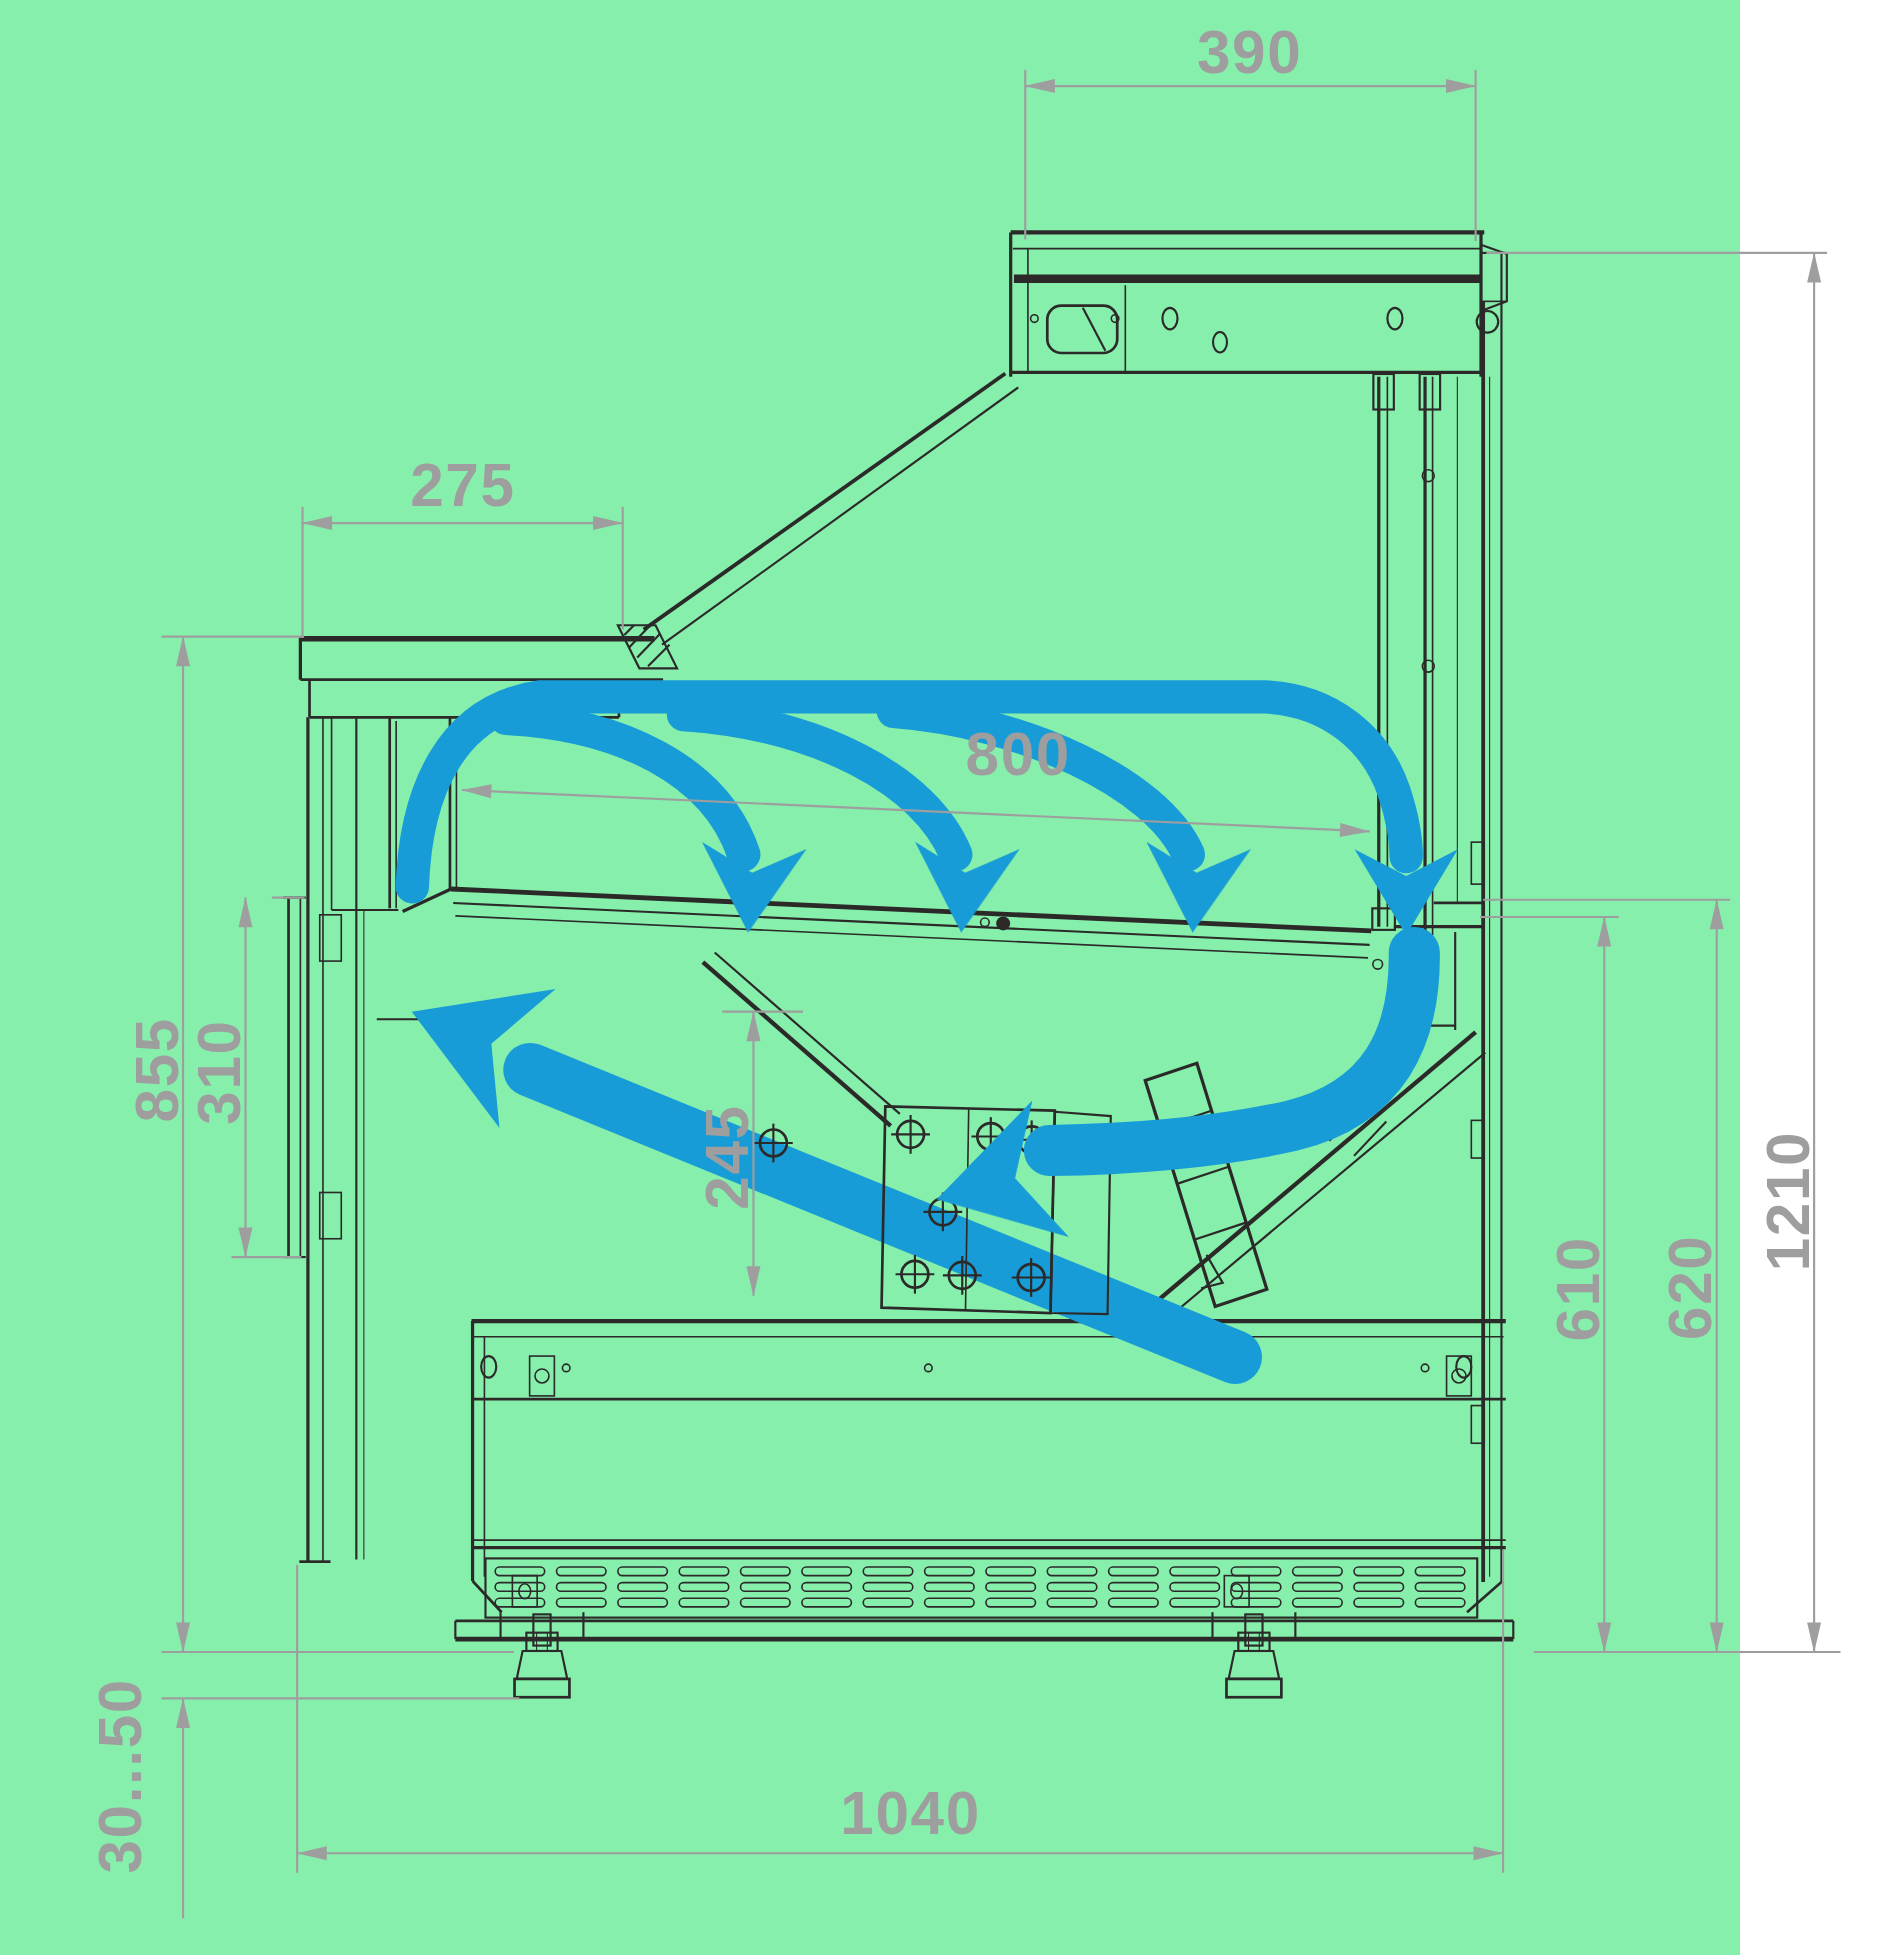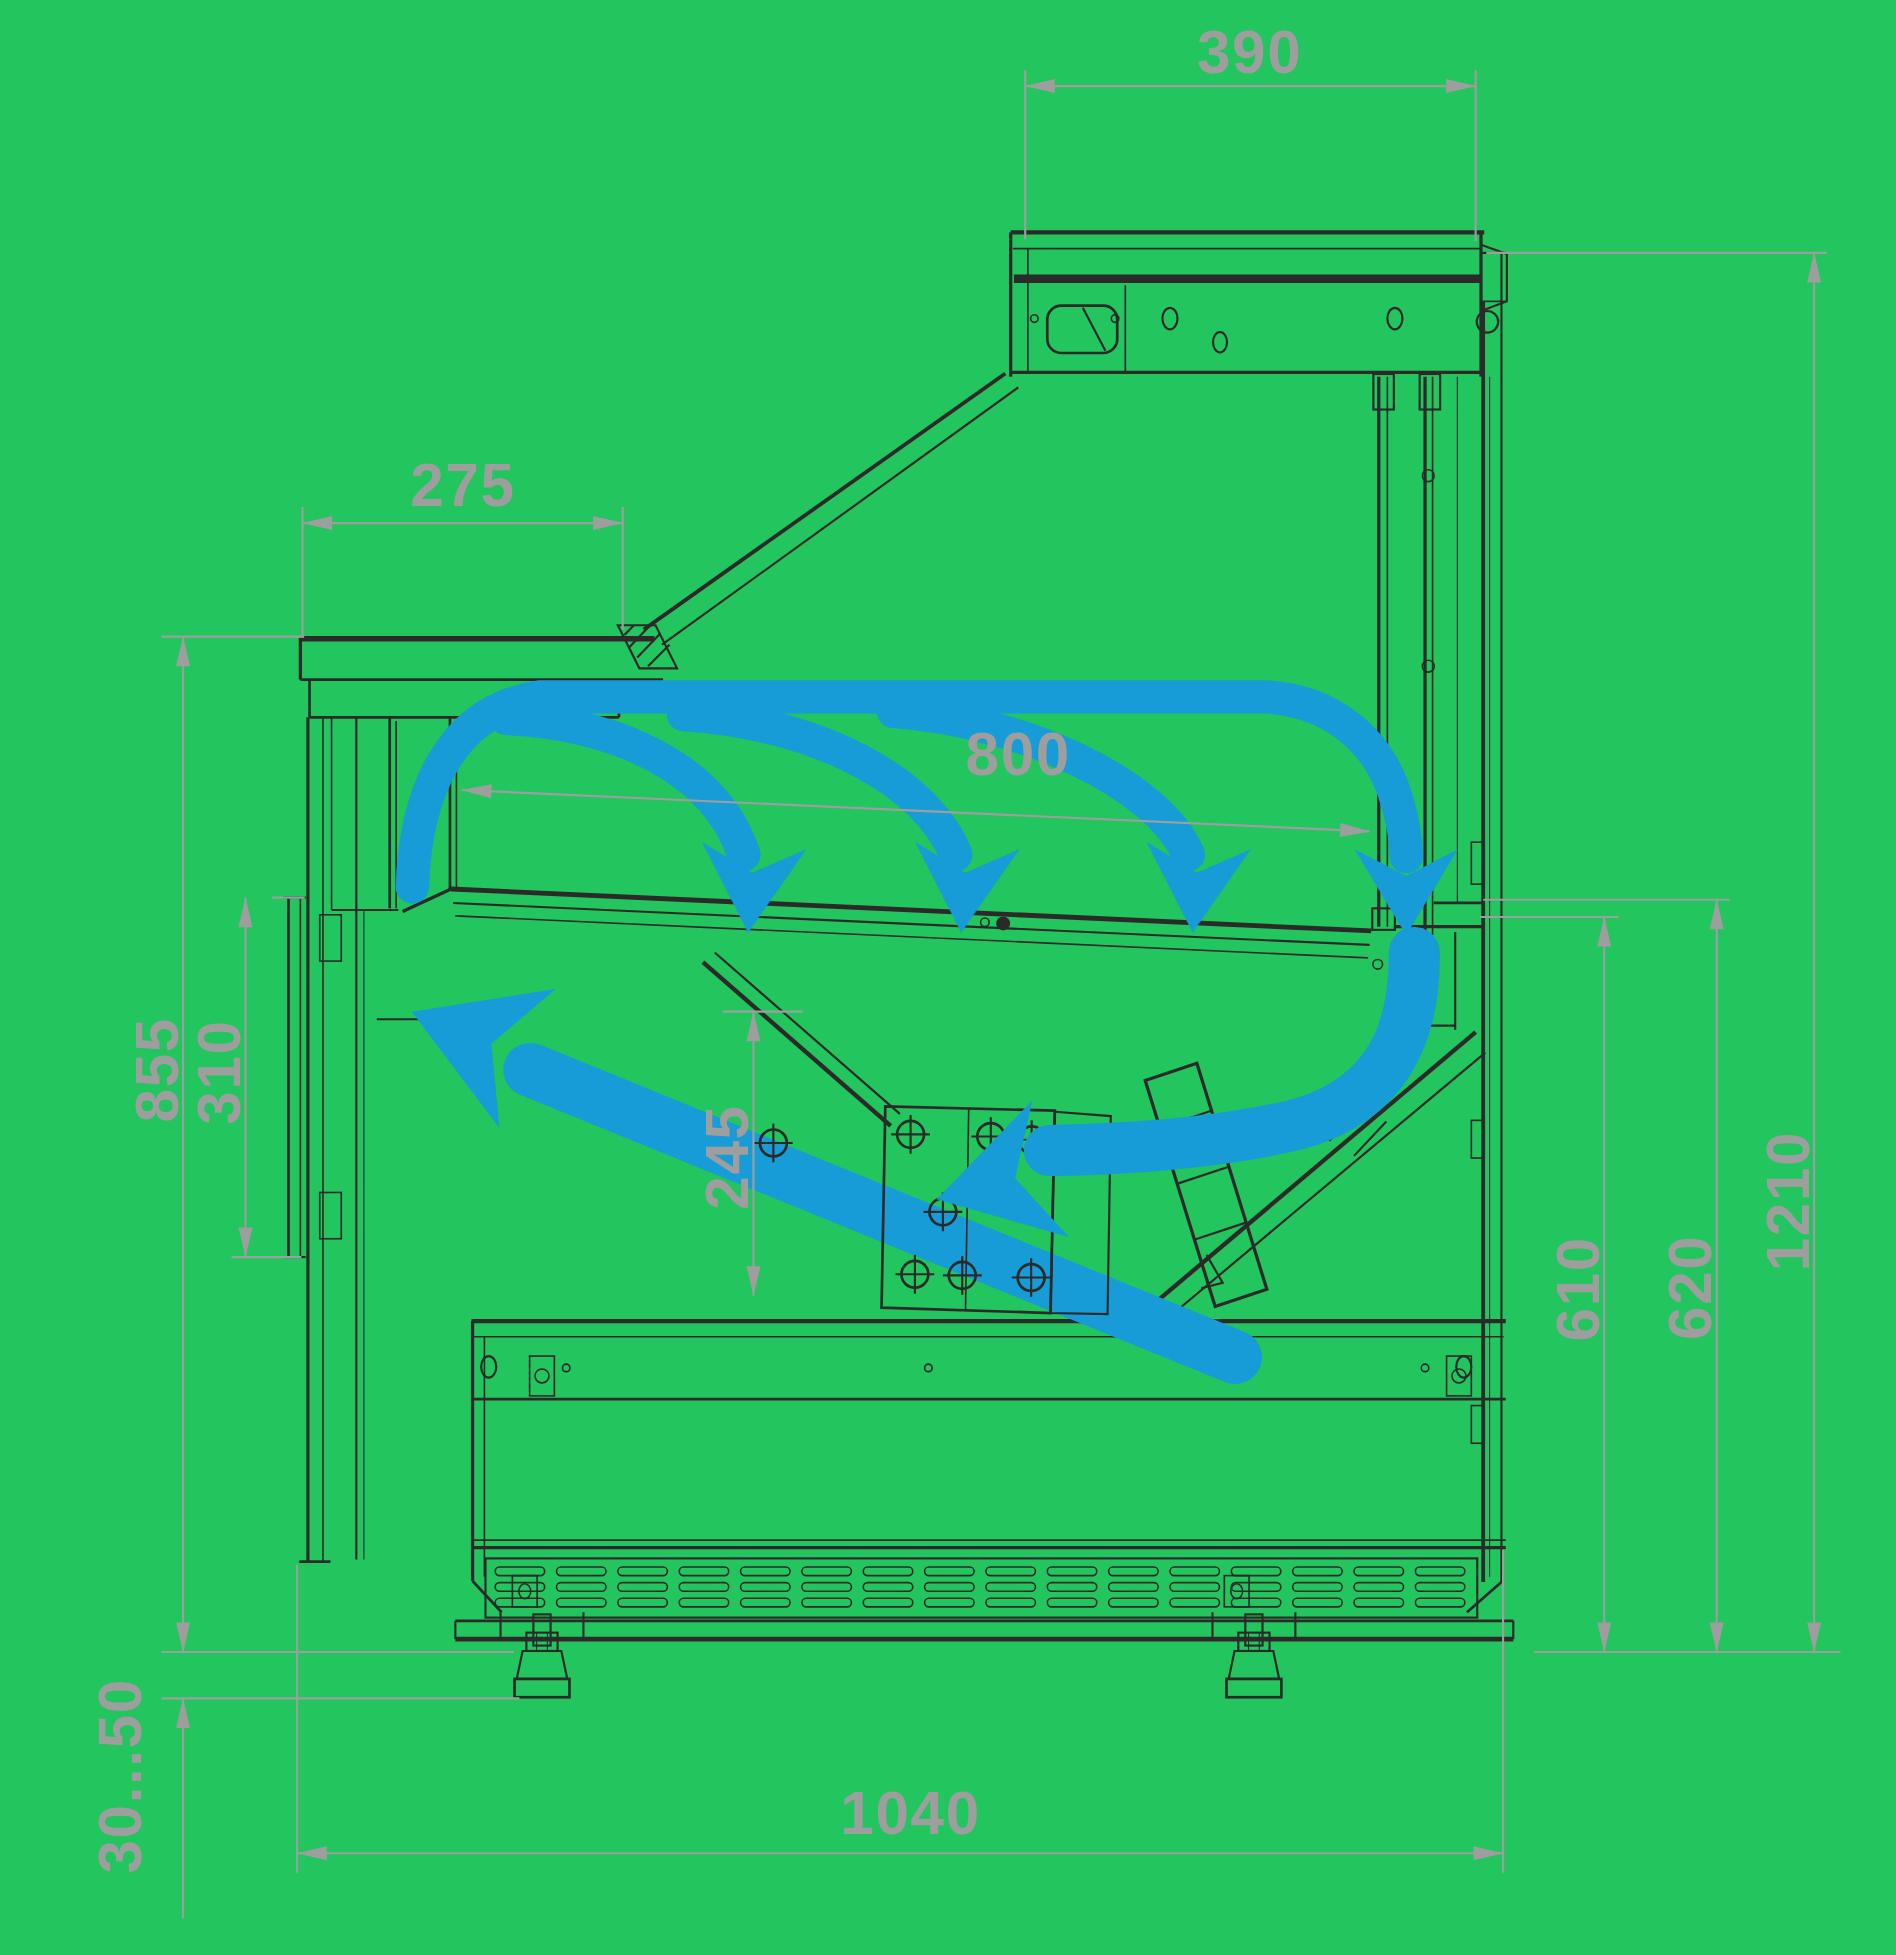--- a/index.html
+++ b/index.html
@@ -1,16 +1,16 @@
 <!DOCTYPE html>
 <html style="font-size:8.6px"><head>
 <meta charset="utf-8">
 <style>
   html,body{margin:0;padding:0;background:#ffffff;}
-  .stage{width:1896px;height:1955px;background:#22c55e;position:relative;text-align:center;}
+  .stage{width:1740px;height:1955px;background:#86efac;position:relative;text-align:center;}
   svg{display:block;}
   .dim-text{font-family:"Liberation Sans",sans-serif;font-weight:bold;font-size:112px;fill:#9e9e9e;letter-spacing:3px;}
   .blk{stroke:#2b2a29;fill:none;}
   .gry{stroke:#9e9e9e;fill:none;stroke-width:4;}
 </style>
 </head>
 <body>
 
 <div class="stage">
 <svg width="1896" height="1955" viewBox="0 0 3523 3633" xmlns="http://www.w3.org/2000/svg">

